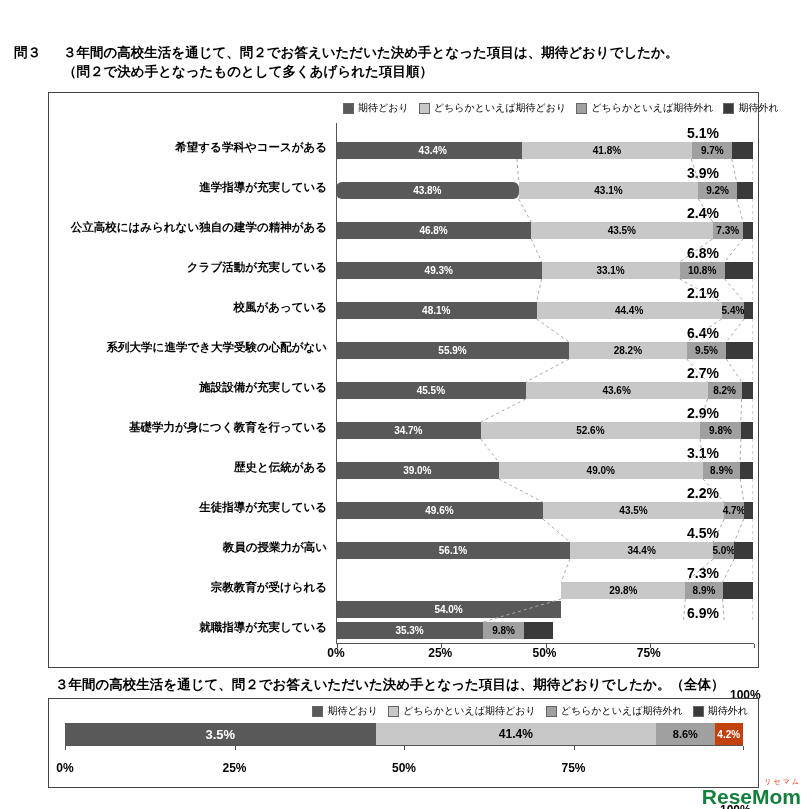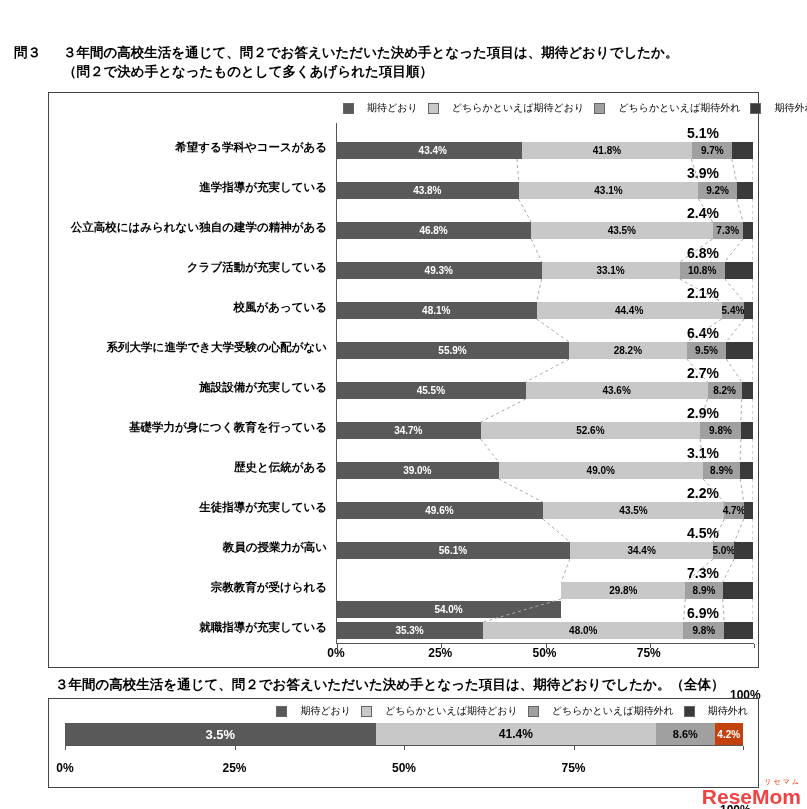--- a/index.html
+++ b/index.html
@@ -11,21 +11,21 @@
   
   #title{position:absolute;left:14px;top:44px;font-size:13.5px;font-weight:bold;line-height:1.4;}
   #title .qlabel{display:inline-block;width:49px;}
   #title .t2{margin-left:49px;}
   
   #chart1{position:absolute;left:48px;top:92px;width:711px;height:576px;
     border:1px solid #444;box-sizing:border-box;background:#fff;}
   .legend{display:flex;align-items:center;}
   #legend1{position:absolute;left:294px;top:8px;gap:10px;font-size:10px;}
   #legend2{position:absolute;right:10px;top:5px;gap:10px;font-size:10px;}
-  .legend-item{display:flex;align-items:center;gap:13px;white-space:nowrap;}
+  .legend-item{display:flex;align-items:center;gap:4px;white-space:nowrap;}
   .swatch{width:9px;height:9px;display:inline-block;border:0.5px solid #666;}
   #c1-rows{position:absolute;left:0;top:30px;width:704px;height:520px;}
   .row{display:flex;height:40px;}
   .cat{width:287px;box-sizing:border-box;padding-right:9px;padding-top:9px;
     display:flex;justify-content:flex-end;align-items:center;
     font-size:11.5px;font-weight:bold;white-space:nowrap;}
   .barzone{position:relative;width:417px;height:40px;}
   .stackbar{position:absolute;left:0;top:19px;width:100%;height:17px;display:flex;}
   .seg{height:100%;display:flex;align-items:center;justify-content:center;
     font-size:10px;font-weight:bold;white-space:nowrap;overflow:visible;}
@@ -55,21 +55,21 @@
   .seg2.s1{color:#000;font-size:12px;}
   .seg2.s2{color:#000;font-size:11px;}
   .seg2.s3{color:#fff;font-size:10px;}
   #c2-axis{position:absolute;left:16px;top:47px;width:678px;height:6px;}
   .xtick2{position:absolute;top:0;width:1px;height:4px;background:#555;}
   #c2-xlabels{position:absolute;left:16px;top:62px;width:678px;height:16px;
     font-size:12px;font-weight:bold;}
   
   #watermark{position:absolute;right:6px;bottom:2px;text-align:right;line-height:1;}
   #watermark .wm-sub{color:#e8380d;font-size:7px;letter-spacing:2px;display:block;margin-bottom:1px;}
-  #watermark .wm-main{color:#ef4444;font-size:21px;font-weight:bold;letter-spacing:0;}
+  #watermark .wm-main{color:#15803d;font-size:21px;font-weight:bold;letter-spacing:0;}
 </style>
 </head>
 <body>
 
 <div id="title">
   <div><span class="qlabel">問３</span><span>３年間の高校生活を通じて、問２でお答えいただいた決め手となった項目は、期待どおりでしたか。</span></div>
   <div class="t2">（問２で決め手となったものとして多くあげられた項目順）</div>
 </div>
 
 <div id="chart1">
@@ -101,21 +101,21 @@
             <div class="seg light" style="width: 9.7%; background: rgb(160, 160, 160);">9.7%</div>
             <div class="seg dark" style="width: 5.1%; background: rgb(58, 58, 58);"></div>
           </div>
           <div class="outlabel">5.1%</div>
         </div>
       </div>
       <div class="row">
         <div class="cat">進学指導が充実している</div>
         <div class="barzone">
           <div class="stackbar">
-            <div class="seg dark" style="width: 43.8%; background: rgb(89, 89, 89);">43.8%</div>
+            <div class="seg dark" style="width: 43.8%; background: rgb(89, 89, 89); border-radius: 6px;">43.8%</div>
             <div class="seg light" style="width: 43.1%; background: rgb(200, 200, 200);">43.1%</div>
             <div class="seg light" style="width: 9.2%; background: rgb(160, 160, 160);">9.2%</div>
             <div class="seg dark" style="width: 3.9%; background: rgb(58, 58, 58);"></div>
           </div>
           <div class="outlabel">3.9%</div>
         </div>
       </div>
       <div class="row">
         <div class="cat">公立高校にはみられない独自の建学の精神がある</div>
         <div class="barzone">
@@ -234,21 +234,20 @@
             <div class="seg dark" style="width: 7.3%; background: rgb(58, 58, 58);"></div>
           </div>
           <div class="outlabel">7.3%</div>
         </div>
       </div>
       <div class="row">
         <div class="cat">就職指導が充実している</div>
         <div class="barzone">
           <div class="stackbar">
             <div class="seg dark" style="width: 35.3%; background: rgb(89, 89, 89);">35.3%</div>
-            <div class="seg light" style="width: 48%; background: rgb(200, 200, 200);">48.0%</div>
             <div class="seg light" style="width: 9.8%; background: rgb(160, 160, 160);">9.8%</div>
             <div class="seg dark" style="width: 6.9%; background: rgb(58, 58, 58);"></div>
           </div>
           <div class="outlabel">6.9%</div>
         </div>
       </div>
     </div>
   <svg id="c1-svg" width="417" height="520">
       <line x1="181.0" y1="36" x2="182.6" y2="59" stroke="#aaaaaa" stroke-width="1" stroke-dasharray="3,3"></line>
       <line x1="355.3" y1="36" x2="362.4" y2="59" stroke="#aaaaaa" stroke-width="1" stroke-dasharray="3,3"></line>

